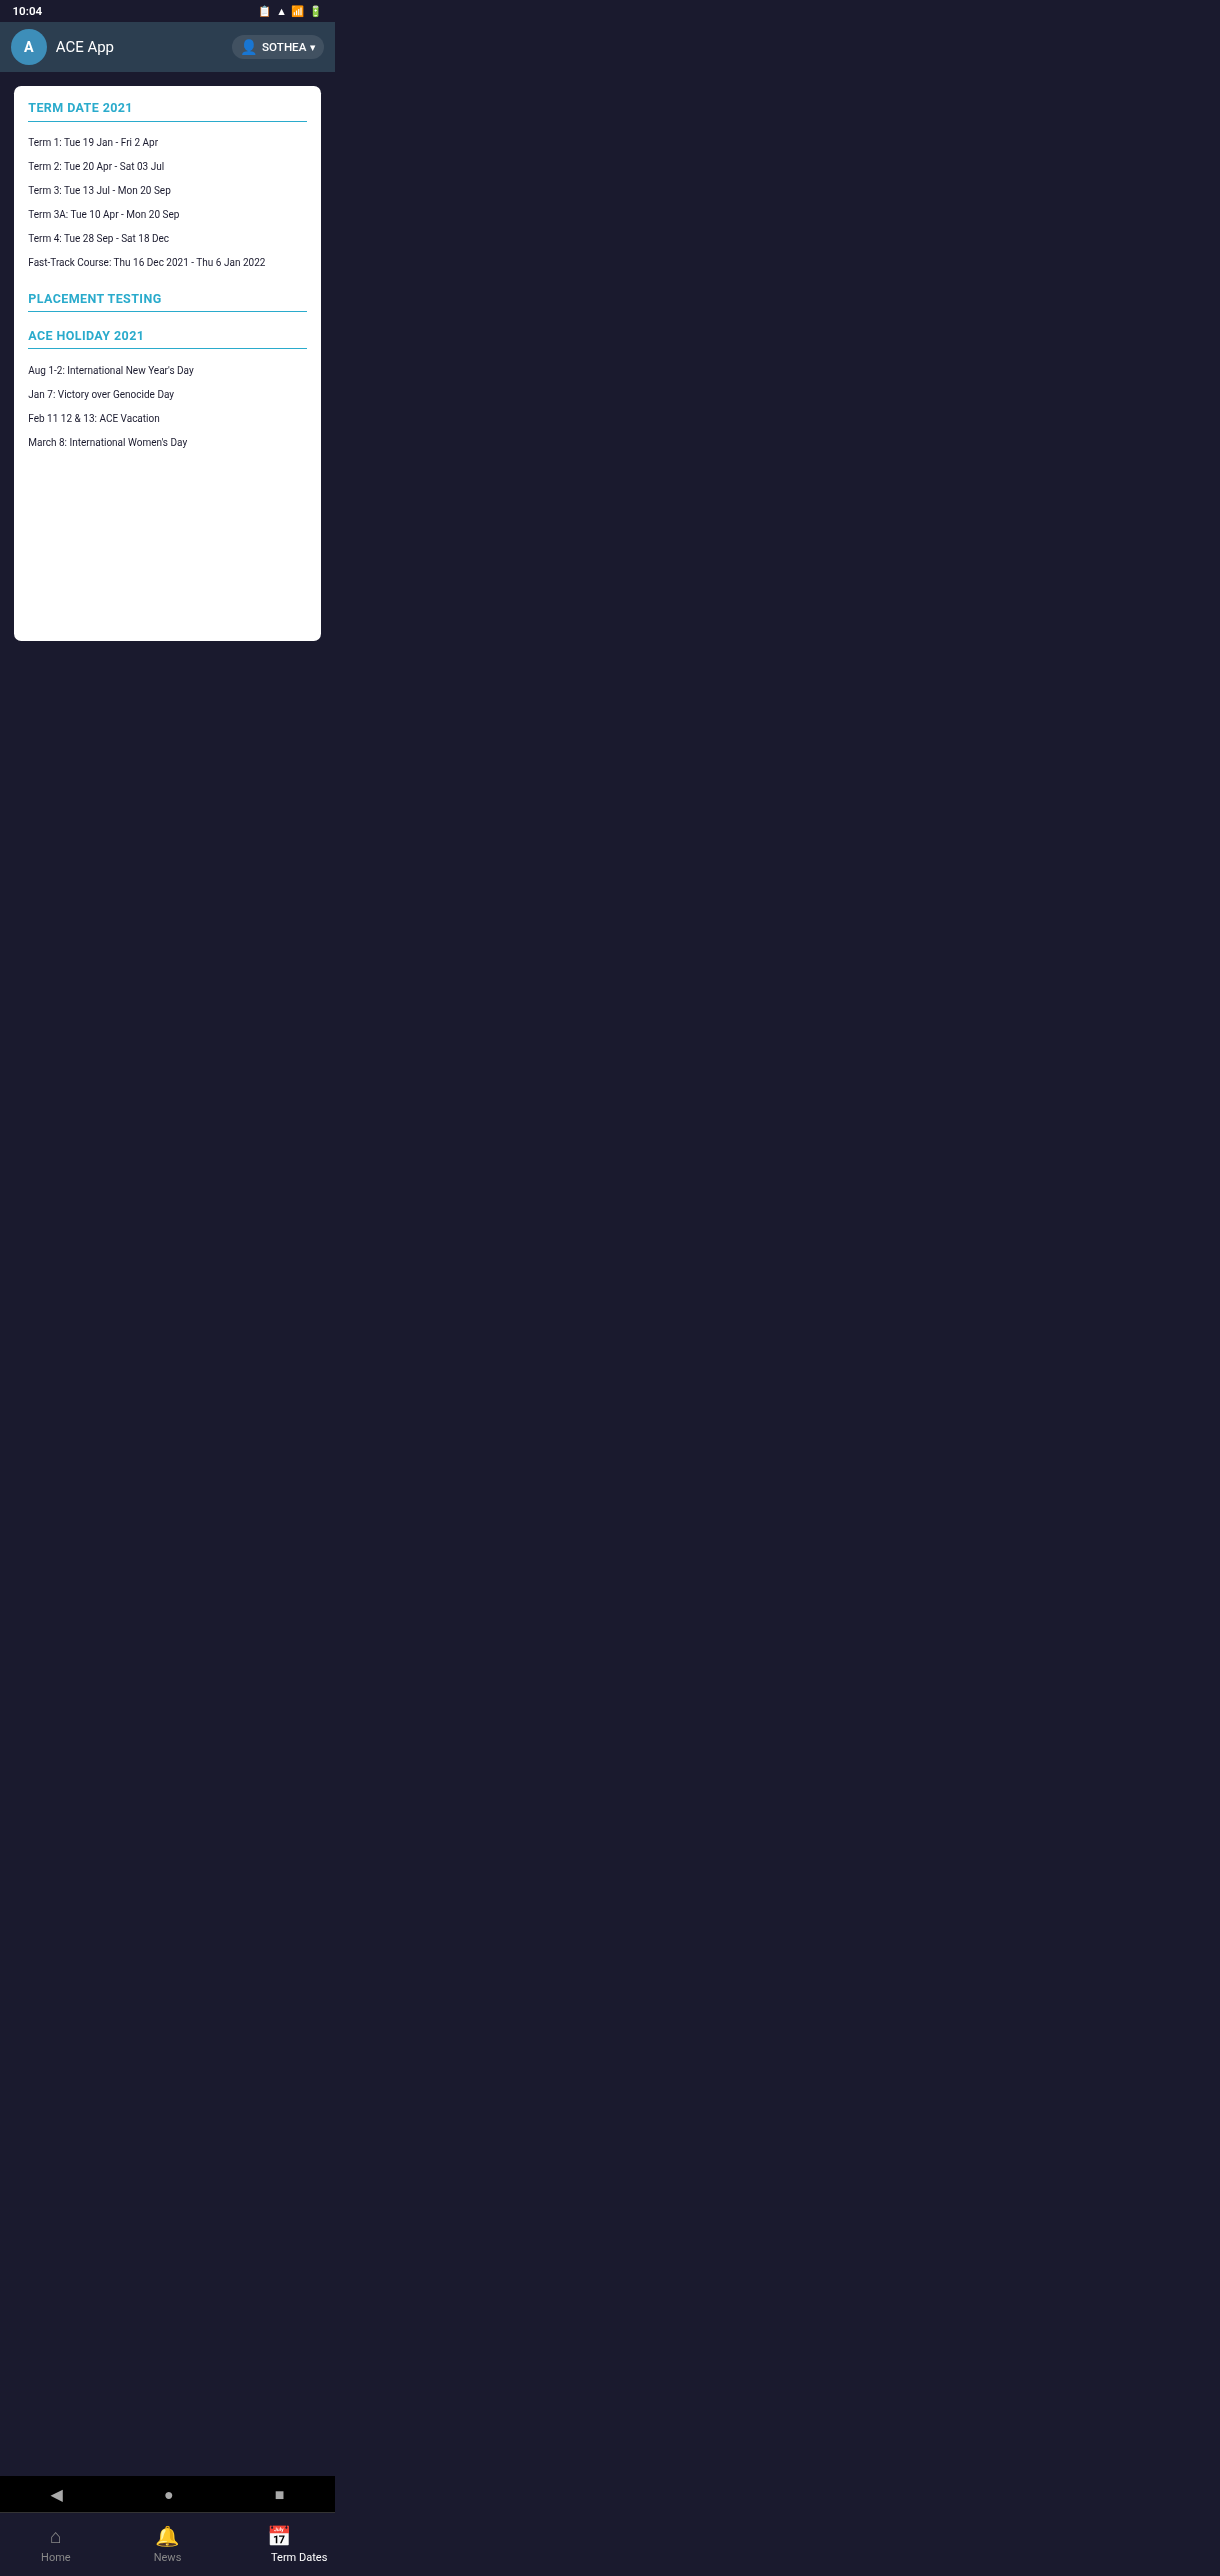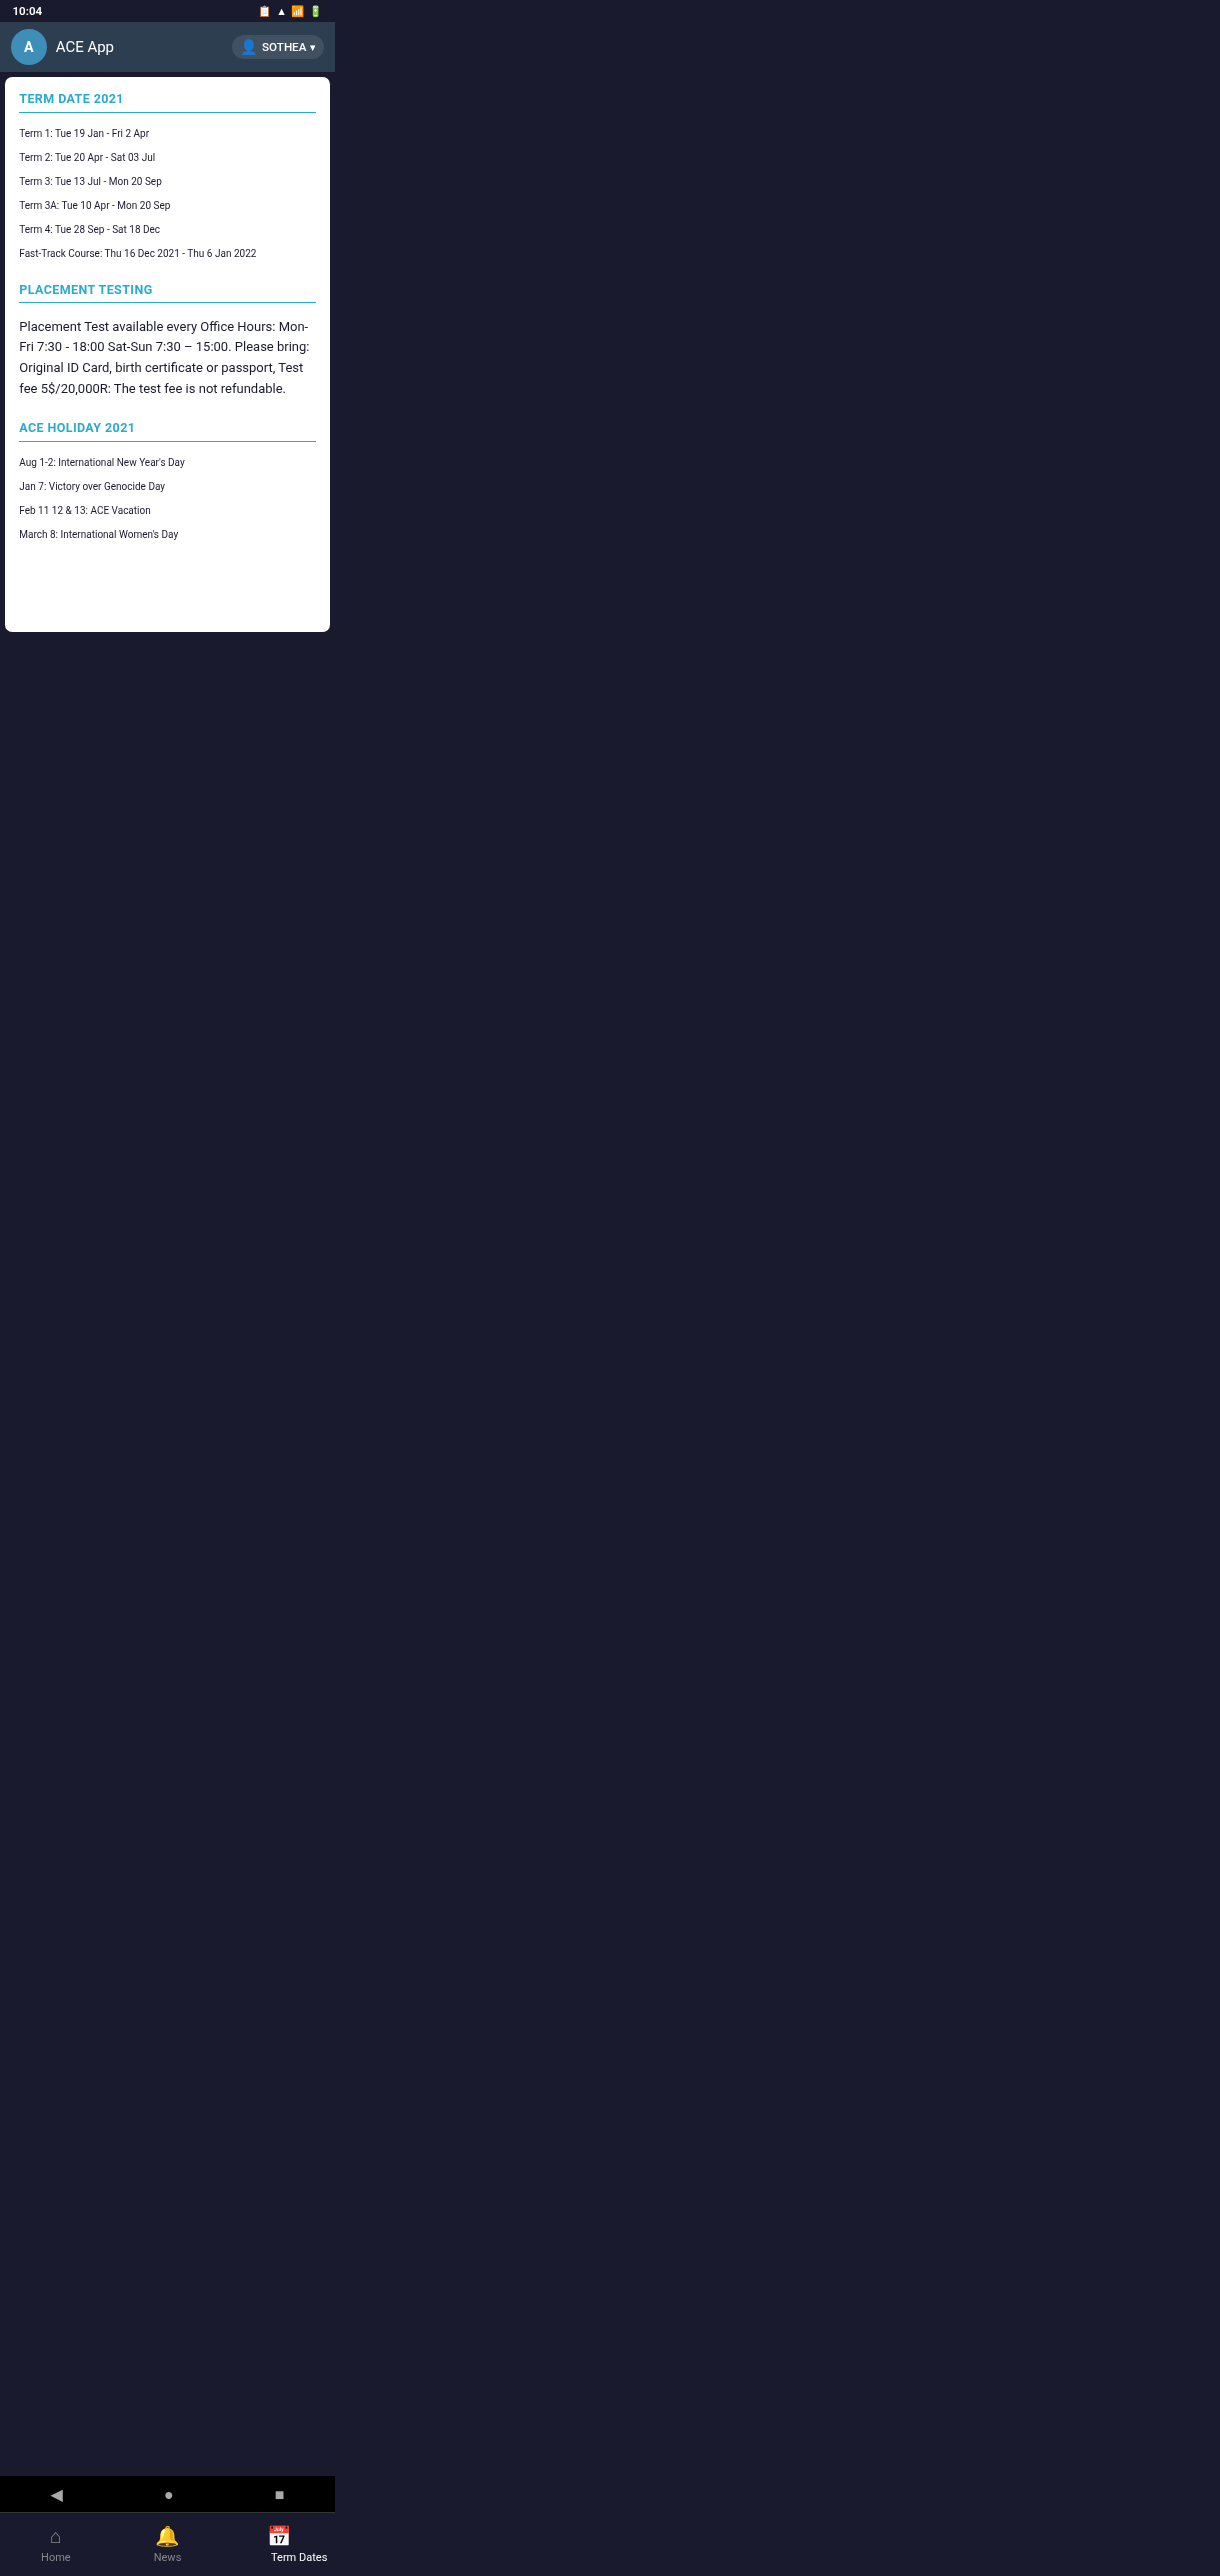--- a/index.html
+++ b/index.html
@@ -87,21 +87,21 @@
       font-weight: 500;
     }
     .dropdown-arrow {
       color: #fff;
       font-size: 10.7px;
     }
 
     
     .content-area {
       background: #fff;
-      margin: 5px;
+      margin: 14px;
       border-radius: 7.2px;
       padding: 14.3px;
       min-height: 555px;
     }
 
     .section-heading {
       color: #2aabcc;
       font-size: 12.5px;
       font-weight: 700;
       letter-spacing: 0.4px;
@@ -221,21 +221,20 @@
     <div class="term-item">Term 3: Tue 13 Jul - Mon 20 Sep</div>
     <div class="term-item">Term 3A: Tue 10 Apr - Mon 20 Sep</div>
     <div class="term-item">Term 4: Tue 28 Sep - Sat 18 Dec</div>
     <div class="term-item">Fast-Track Course: Thu 16 Dec 2021 - Thu 6 Jan 2022</div>
   </div>
 
   <div class="section-block">
     <div class="section-heading">
       <span>PLACEMENT TESTING</span>
     </div>
-    <div class="placement-text">Placement Test available every Office Hours: Mon-Fri 7:30 - 18:00 Sat-Sun 7:30 – 15:00. Please bring: Original ID Card, birth certificate or passport, Test fee 5$/20,000R: The test fee is not refundable.</div>
   </div>
 
   <div class="section-block">
     <div class="section-heading">
       <span>ACE HOLIDAY 2021</span>
     </div>
     <div class="term-item">Aug 1-2: International New Year's Day</div>
     <div class="term-item">Jan 7: Victory over Genocide Day</div>
     <div class="term-item">Feb 11 12 &amp; 13: ACE Vacation</div>
     <div class="term-item">March 8: International Women's Day</div>

